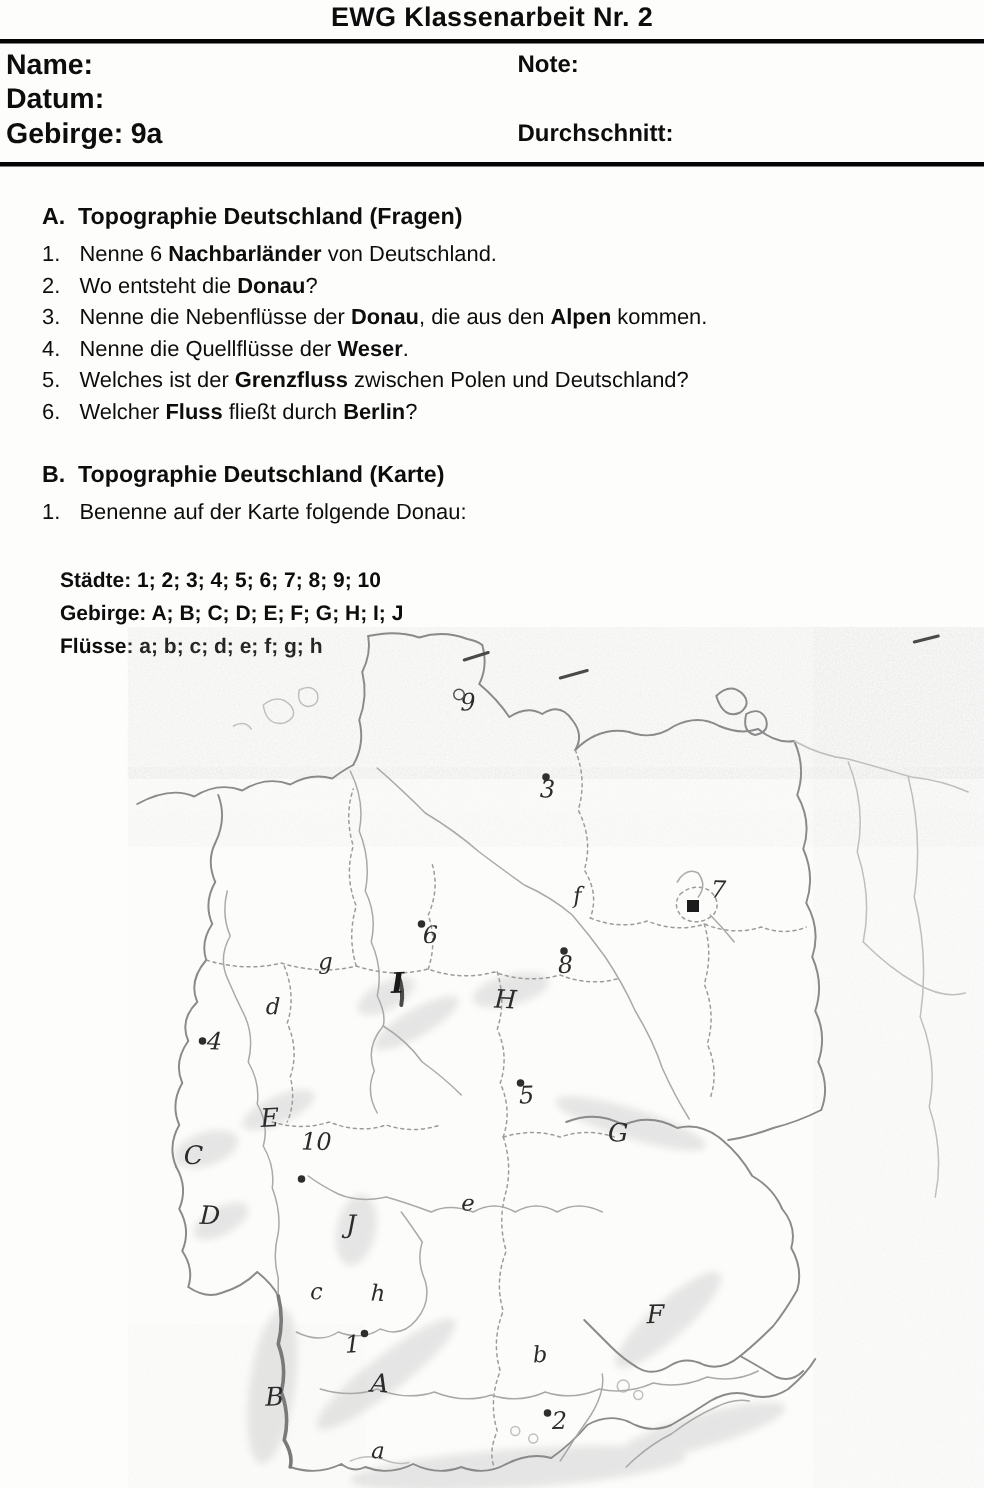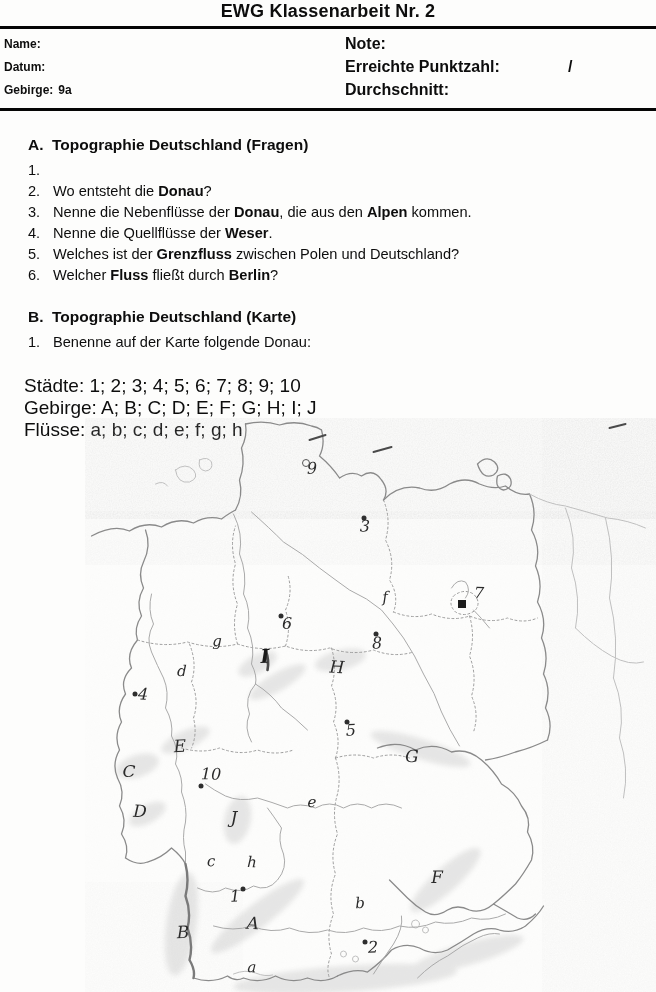--- a/index.html
+++ b/index.html
@@ -9,36 +9,36 @@
   }
   
   .title{
     text-align:center;font-weight:700;font-size:18px;padding-top:1px;letter-spacing:.2px;
   }
   .head-table{
     margin-top:4px;border-top:3px solid #050505;border-bottom:3px solid #050505;
     padding:3px 4px 7px 4px;
   }
   .head-row{display:flex;height:23px;align-items:center;}
-  .head-left{width:341px;font-weight:700;font-size:12px;display:flex;}
+  .head-left{width:341px;font-weight:700;font-size:19px;display:flex;}
   .head-right{flex:1;font-weight:700;font-size:16px;position:relative;display:flex;}
   .head-val{margin-left:5px;}
   .slash{position:absolute;left:223px;top:0;font-weight:700;}
   
   .section{margin-left:28px;margin-right:20px;}
   .sec-head{display:flex;font-weight:700;font-size:15.5px;}
   .sec-letter{width:24px;}
   .q-item{display:flex;font-size:14.6px;line-height:21px;}
   .q-num{width:25px;flex:none;}
   .q-text b{font-weight:700;}
   #section-a{margin-top:25px;}
   #section-a .sec-head{margin-bottom:6px;}
   #section-b{margin-top:22px;}
   #section-b .sec-head{margin-bottom:6px;}
-  .legend{margin:22px 0 0 24px;font-weight:400;font-size:19px;line-height:22px;}
+  .legend{margin:22px 0 0 40px;font-weight:700;font-size:14px;line-height:22px;}
   
   .map-wrap{
     position:absolute;left:85px;top:418px;width:571px;height:574px;overflow:hidden;
   }
   .map-svg{position:absolute;left:0;top:0;}
   .map-labels{position:absolute;left:0;top:0;width:100%;height:100%;}
   .map-label{
     position:absolute;font-family:"DejaVu Serif", serif;font-style:italic;color:#2b2b2b;
     transform:translate(-50%,-55%);white-space:nowrap;
   }
@@ -65,24 +65,20 @@
     <div class="head-right">
       <span>Note:</span>
       <span class="head-val"></span>
     </div>
   </div>
   <div class="head-row">
     <div class="head-left">
       <span>Datum:</span>
       <span class="head-val"></span>
     </div>
-    <div class="head-right">
-      <span>Erreichte Punktzahl:</span>
-      <span class="slash">/</span>
-    </div>
   </div>
   <div class="head-row">
     <div class="head-left">
       <span>Gebirge:</span>
       <span class="head-val">9a</span>
     </div>
     <div class="head-right">
       <span>Durchschnitt:</span>
       <span class="head-val"></span>
     </div>
@@ -90,20 +86,21 @@
 </div>
 
 <div class="section" id="section-a">
   <div class="sec-head">
     <span class="sec-letter">A.</span>
     <span>Topographie Deutschland (Fragen)</span>
   </div>
   <div id="qa-list">
       <div class="q-item">
         <span class="q-num">1.</span>
+        <span class="q-text"><span>Nenne 6 </span><b>Nachbarländer</b><span> von Deutschland.</span></span>
       </div>
       <div class="q-item">
         <span class="q-num">2.</span>
         <span class="q-text"><span>Wo entsteht die </span><b>Donau</b><span>?</span></span>
       </div>
       <div class="q-item">
         <span class="q-num">3.</span>
         <span class="q-text"><span>Nenne die Nebenflüsse der </span><b>Donau</b><span>, die aus den </span><b>Alpen</b><span> kommen.</span></span>
       </div>
       <div class="q-item">
@@ -262,21 +259,21 @@
       <span class="map-label lab-city" style="left: 266px; top: 313px; transform: translate(-50%, -55%) rotate(-2deg);">5</span>
       <span class="mk mk-dot" style="left: 262px; top: 304px;"></span>
       <span class="map-label lab-city" style="left: 202px; top: 206px; transform: translate(-50%, -55%) rotate(0deg);">6</span>
       <span class="mk mk-dot" style="left: 196px; top: 198px;"></span>
       <span class="map-label lab-city" style="left: 394px; top: 176px; transform: translate(-50%, -55%) rotate(2deg);">7</span>
       <span class="mk mk-square" style="left: 377px; top: 186px;"></span>
       <span class="map-label lab-city" style="left: 292px; top: 226px; transform: translate(-50%, -55%) rotate(-3deg);">8</span>
       <span class="mk mk-dot" style="left: 291px; top: 216px;"></span>
       <span class="map-label lab-city" style="left: 227px; top: 51px; transform: translate(-50%, -55%) rotate(-1deg);">9</span>
       <span class="mk mk-ring" style="left: 221px; top: 45px;"></span>
-      <span class="map-label lab-city" style="left: 126px; top: 357px; transform: translate(-50%, -55%) rotate(1deg);">10</span>
+      <span class="map-label lab-city" style="left: 126px; top: 344px; transform: translate(-50%, -55%) rotate(1deg);">10</span>
       <span class="mk mk-dot" style="left: 116px; top: 368px;"></span>
       <span class="map-label lab-mountain" style="left: 168px; top: 506px; transform: translate(-50%, -55%) rotate(3deg);">A</span>
       <span class="map-label lab-mountain" style="left: 98px; top: 515px; transform: translate(-50%, -55%) rotate(-2deg);">B</span>
       <span class="map-label lab-mountain" style="left: 44px; top: 354px; transform: translate(-50%, -55%) rotate(0deg);">C</span>
       <span class="map-label lab-mountain" style="left: 55px; top: 394px; transform: translate(-50%, -55%) rotate(2deg);">D</span>
       <span class="map-label lab-mountain" style="left: 95px; top: 329px; transform: translate(-50%, -55%) rotate(-3deg);">E</span>
       <span class="map-label lab-mountain" style="left: 352px; top: 460px; transform: translate(-50%, -55%) rotate(-1deg);">F</span>
       <span class="map-label lab-mountain" style="left: 327px; top: 339px; transform: translate(-50%, -55%) rotate(1deg);">G</span>
       <span class="map-label lab-mountain" style="left: 252px; top: 250px; transform: translate(-50%, -55%) rotate(3deg);">H</span>
       <span class="map-label lab-mountain lab-bold" style="left: 180px; top: 239px; transform: translate(-50%, -55%) rotate(-2deg);">I</span>

